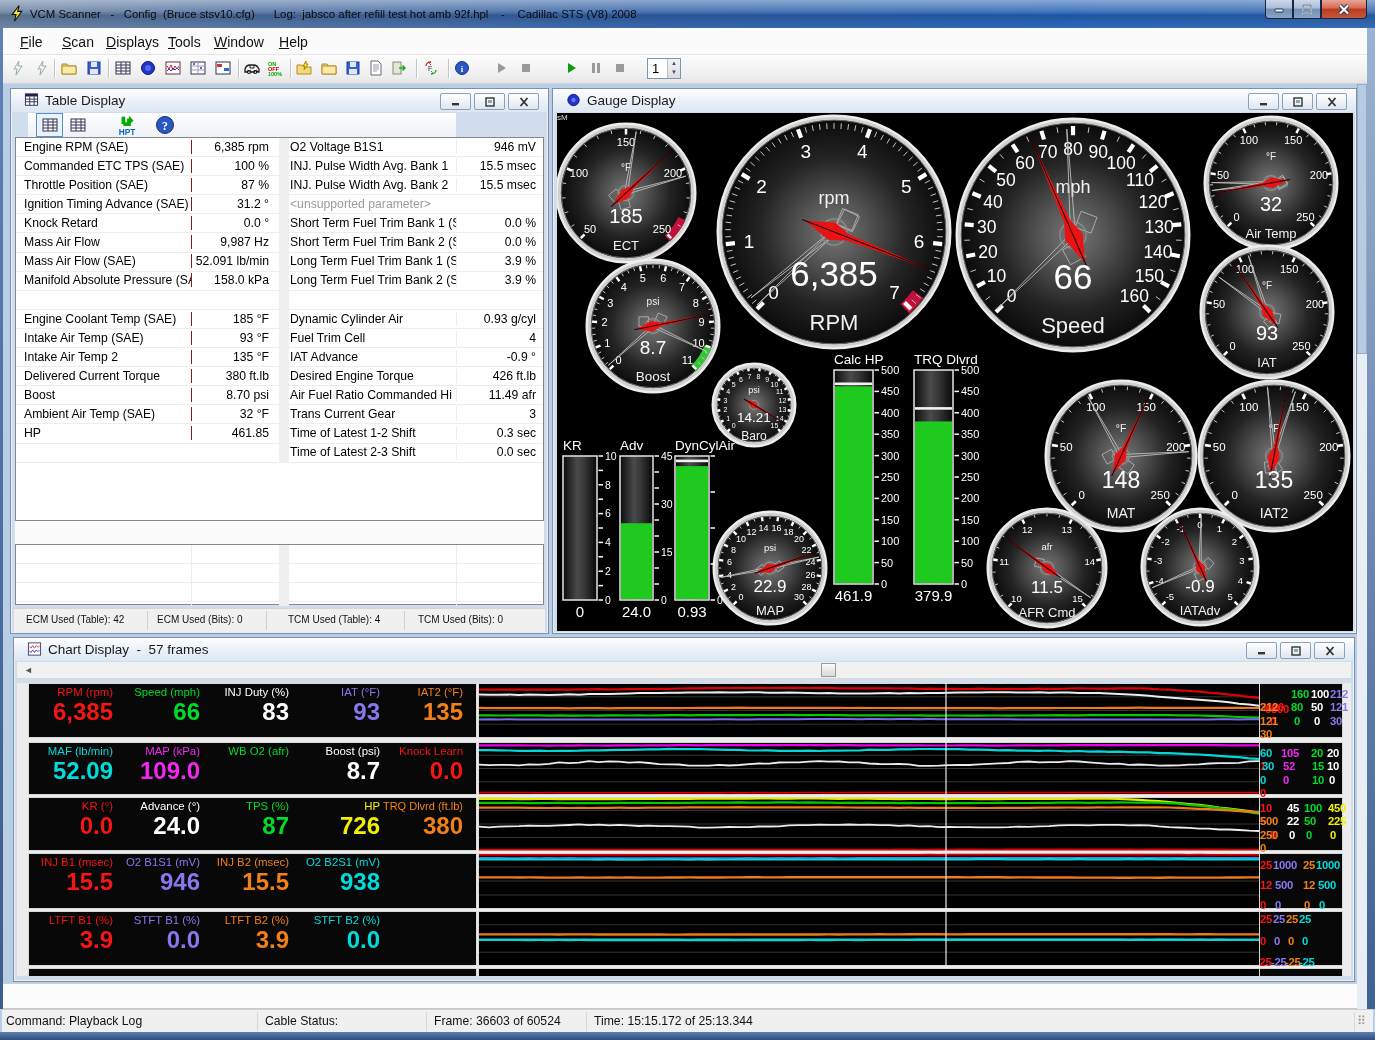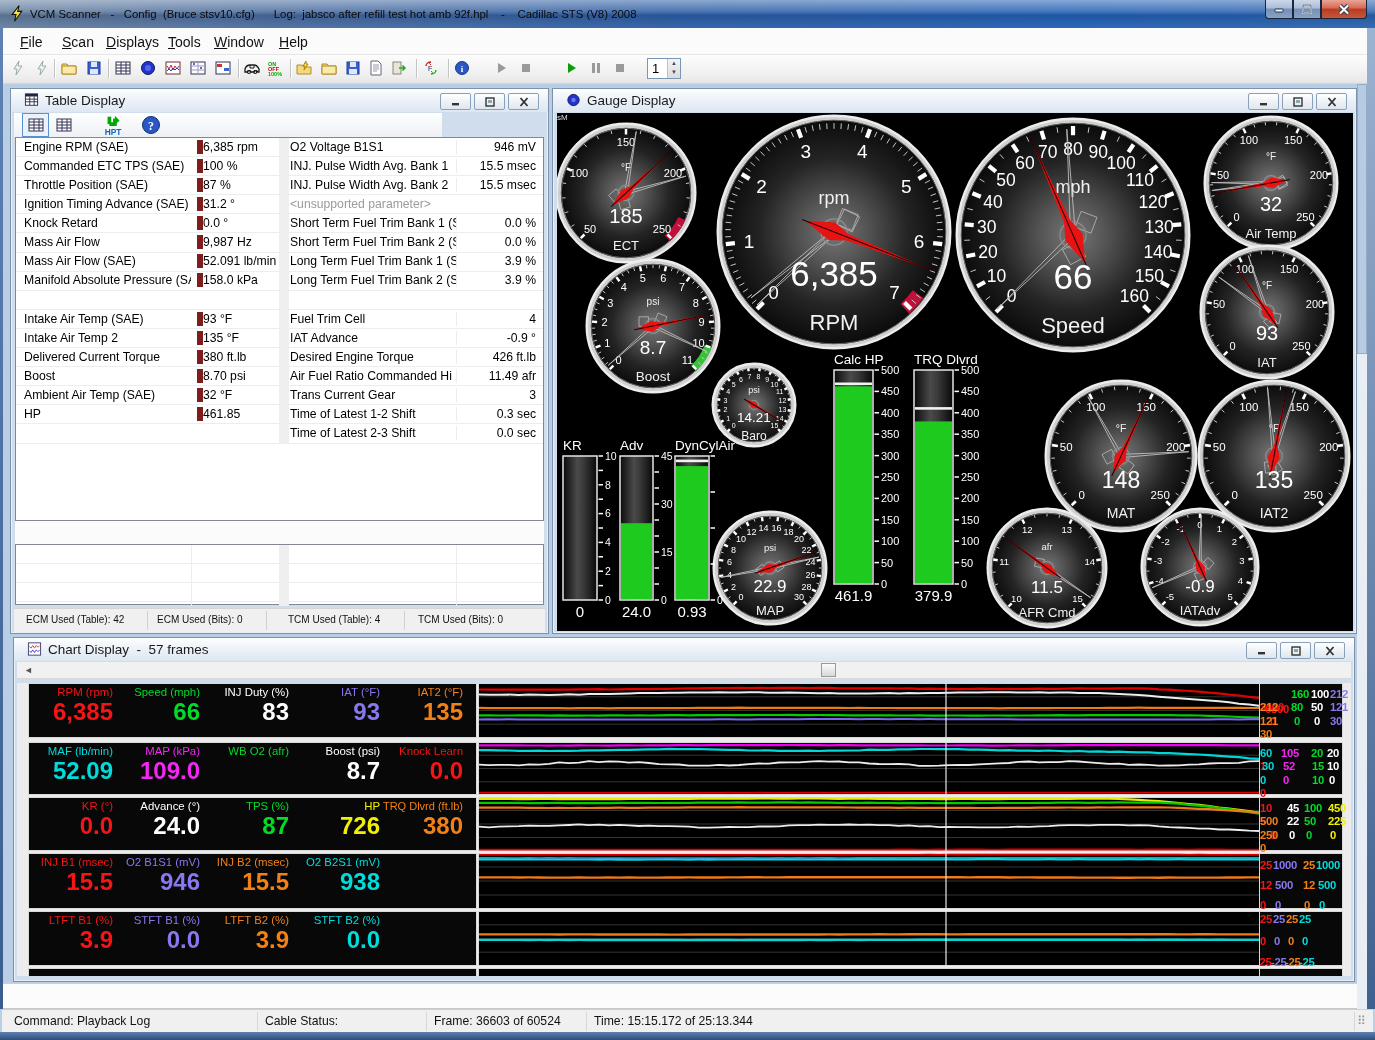--- a/index.html
+++ b/index.html
@@ -27,26 +27,26 @@
 #vsb { position:absolute; left:1357px; top:84px; width:10px; height:925px; background:#e9eef5; }
 #vsb .th { position:absolute; left:0px; top:0; width:10px; height:270px; background:#b7cbe2; border:1px solid #96abc4; }
 #hsb { position:absolute; left:3px; top:983px; width:1354px; height:26px; background:#fcfcfc; border-top:1px solid #d0d0d0; border-bottom:1px solid #c8c8c8; }
 .child { position:absolute; background:#cfdded; border:1px solid #7d92aa; box-shadow:inset 0 0 0 1px #e9f0f8; }
 .ctb { position:relative; height:23px; background:linear-gradient(180deg,#fdfefe 0%,#e9eff7 60%,#dde7f2 100%); }
 .cico { position:absolute; left:13px; top:4px; }
 .ctt { position:absolute; left:34px; top:4px; font-size:13.5px; color:#1a1a1a; }
 .cbtns { position:absolute; right:9px; top:4px; display:flex; gap:3px; }
 .cbtn { width:31px; height:17px; border:1px solid #89a0b8; background:linear-gradient(180deg,#fff,#dfe6ee); border-radius:2px; display:flex; align-items:center; justify-content:center; }
 #twin { left:7px; top:4px; width:539px; height:546px; }
-#ttoolbar { position:absolute; left:3px; top:24px; width:428px; height:24px; background:linear-gradient(180deg,#fefefe,#eef1f5); }
+#ttoolbar { position:absolute; left:17px; top:24px; width:428px; height:24px; background:linear-gradient(180deg,#fefefe,#eef1f5); }
 #ttbl { position:absolute; left:4px; top:48px; width:529px; height:384px; background:#fff; border:1px solid #828790; overflow:hidden; }
 .tr { position:relative; height:19.1px; border-bottom:1px solid #ededed; }
 .tr div { position:absolute; top:1.8px; font-size:12.2px; color:#000; white-space:nowrap; overflow:hidden; }
 .c1 { left:8px; width:167px; }
-.c2 { left:181px; width:82px; text-align:left; border-left:6px solid #7f1d1d; padding-right:4px;}
+.c2 { left:175px; width:82px; text-align:right; border-left:1px solid #7f1d1d; padding-right:4px;}
 .gut { left:263px; width:10px; top:0!important; height:19.1px; background:#efefef; }
 .c3 { left:274px; width:166px; }
 .c4 { left:440px; width:84px; text-align:right; border-left:1px solid #ededed; padding-right:4px; }
 .unsup { color:#9b9b9b; }
 #ttbl2 { position:absolute; left:4px; top:455px; width:529px; height:61px; background:#fff; border:1px solid #828790; }
 #ttbl2 .r { height:19.1px; border-bottom:1px solid #ededed; position:relative; }
 #tstat { position:absolute; left:3px; top:519px; width:531px; height:24px; background:#f0f0f0; border-top:1px solid #d5d5d5; font-size:10px; color:#111; }
 #tstat span { position:absolute; top:5px; }
 #tstat i { position:absolute; top:2px; width:1px; height:19px; background:#d0d0d0; font-style:normal; }
 #gwin { left:549px; top:4px; width:805px; height:546px; }
@@ -319,20 +319,27 @@
             <div class="gut"></div>
             <div class="c3">Long Term Fuel Trim Bank 2 (SAE</div>
             <div class="c4">3.9 %</div>
           </div>
 <div class="tr">
             <div class="c1"></div>
             <div class="c2"></div>
             <div class="gut"></div>
             <div class="c3"></div>
             <div class="c4"></div>
+          </div>
+<div class="tr">
+            <div class="c1">Engine Coolant Temp (SAE)</div>
+            <div class="c2">185 °F</div>
+            <div class="gut"></div>
+            <div class="c3">Dynamic Cylinder Air</div>
+            <div class="c4">0.93 g/cyl</div>
           </div>
 <div class="tr">
             <div class="c1">Intake Air Temp (SAE)</div>
             <div class="c2">93 °F</div>
             <div class="gut"></div>
             <div class="c3">Fuel Trim Cell</div>
             <div class="c4">4</div>
           </div>
 <div class="tr">
             <div class="c1">Intake Air Temp 2</div>
@@ -1093,21 +1100,21 @@
               <path d="M467 0V283" stroke="#e8e8e8" stroke-width="1.2"></path>
             </svg></div>
   </div>
  </div>
 </div>
 <div id="vsb">
       <div class="th"></div>
     </div>
 <div id="hsb"></div>
 <div id="statusbar">
- <span style="left:12px">Command:  Playback Log</span>
+ <span style="left:4px">Command:  Playback Log</span>
       <i style="left:255px"></i>
  <span style="left:263px">Cable Status:</span>
       <i style="left:424px"></i>
  <span style="left:432px">Frame:  36603 of 60524</span>
       <i style="left:584px"></i>
  <span style="left:592px">Time:  15:15.172 of 25:13.344</span>
       <i style="left:1352px"></i>
  <span style="left:1355px;color:#999">⠿</span>
 </div>
 <div id="brd-l"></div>

